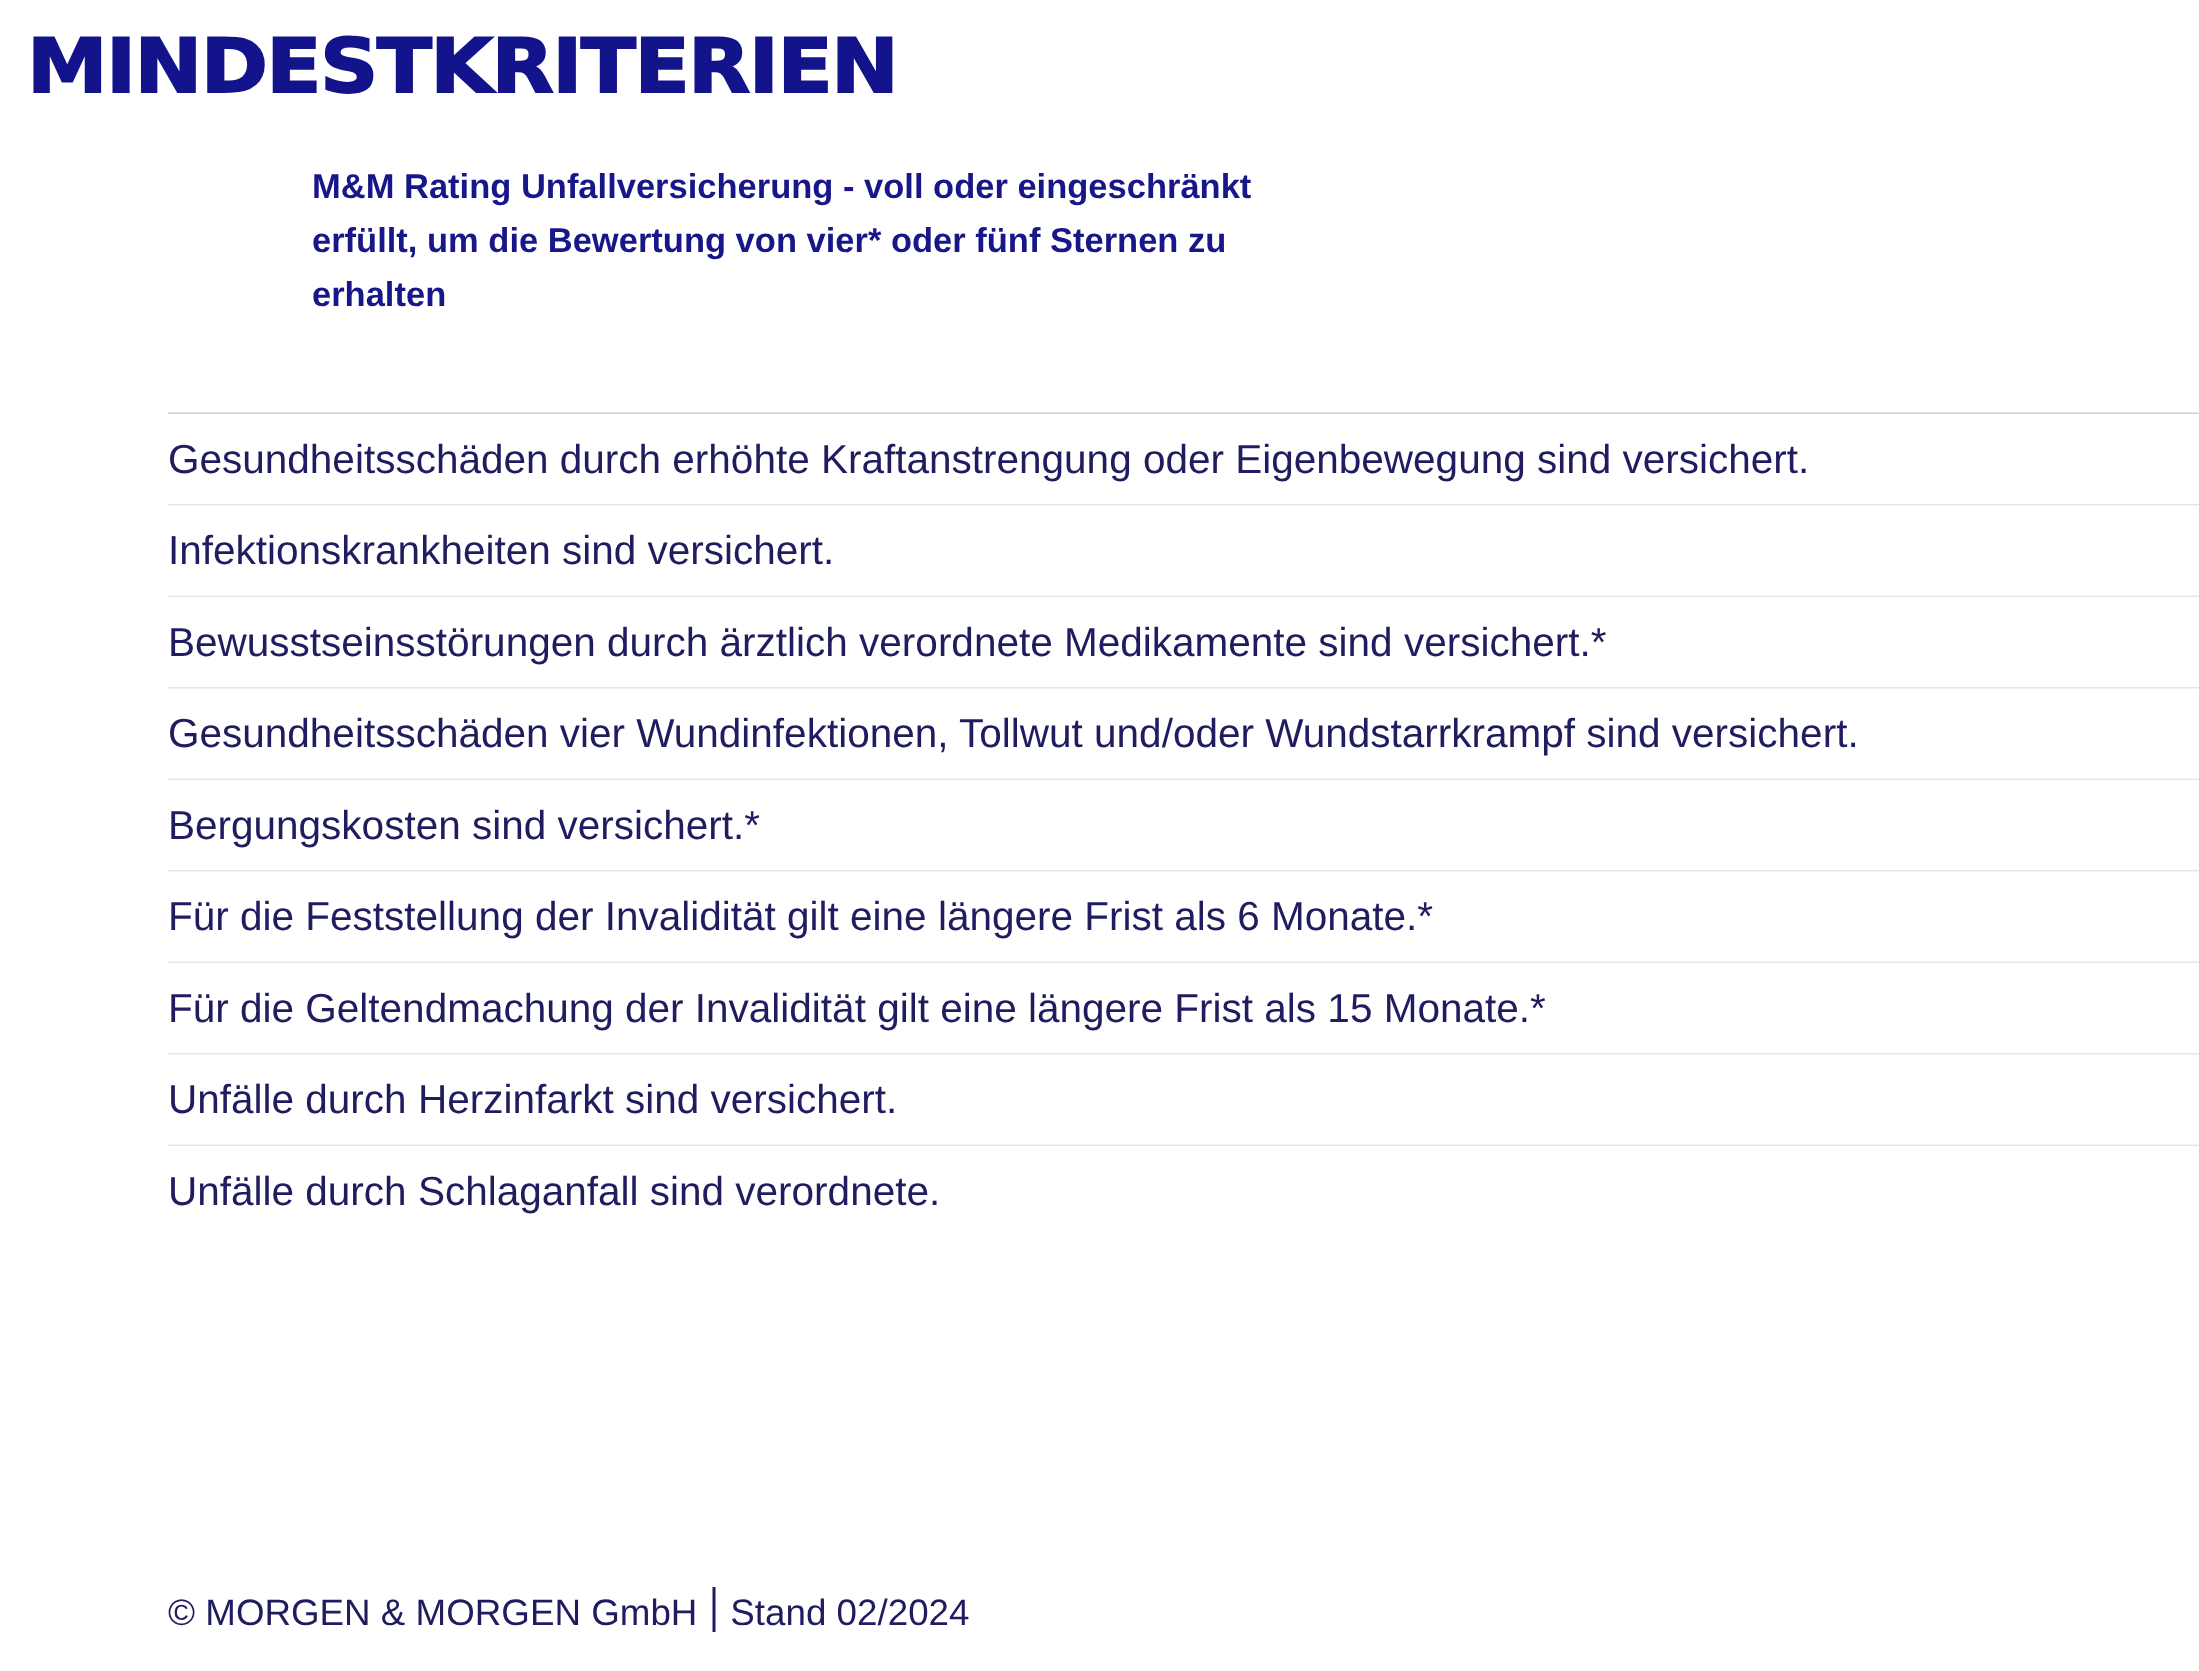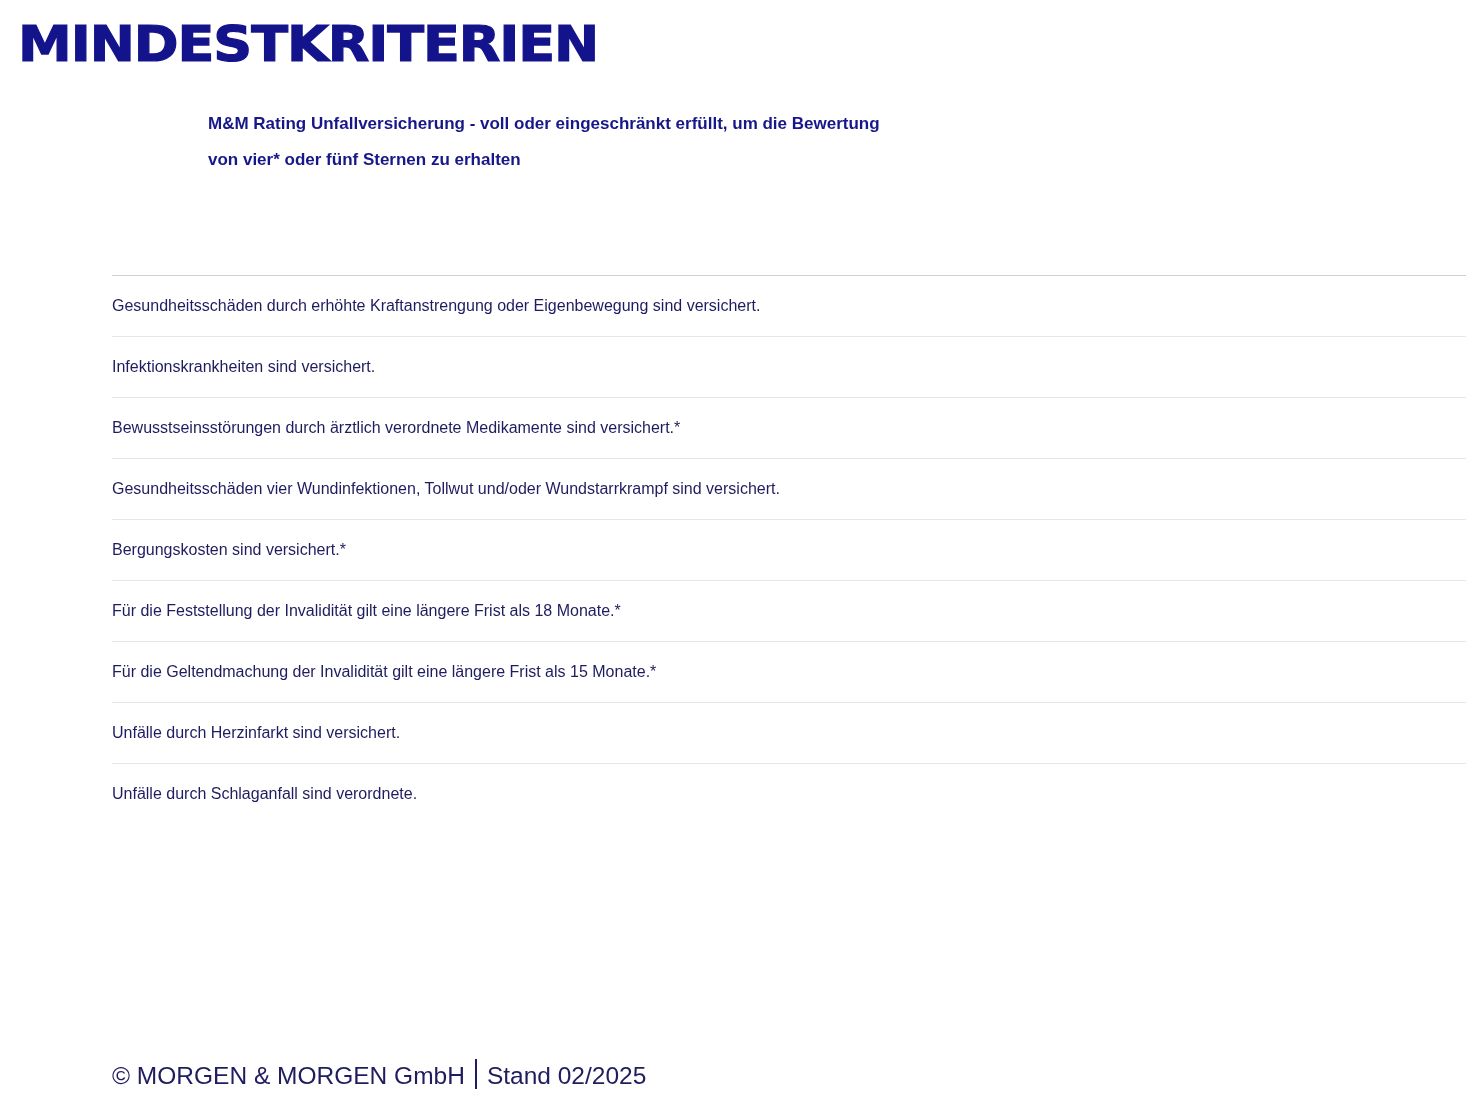--- a/index.html
+++ b/index.html
@@ -30,41 +30,41 @@
       -webkit-text-stroke: 1.2px #13138c;
     }
     .subtitle {
       position: absolute;
       left: 208px;
       top: 106px;
       width: 700px;
       margin: 0;
       font-family: "Liberation Sans", sans-serif;
       font-weight: 700;
-      font-size: 17px;
+      font-size: 23px;
       line-height: 36px;
       color: #17178a;
     }
     .criteria-list {
       position: absolute;
       left: 112px;
       top: 275px;
       right: 0;
       margin: 0;
       padding: 0;
       list-style: none;
       border-top: 1px solid #cfcfd4;
     }
     .criteria-item {
       height: 60px;
       border-bottom: 1px solid #e6e6ea;
       display: flex;
       align-items: center;
       font-family: "Liberation Sans", sans-serif;
-      font-size: 16px;
+      font-size: 27px;
       color: #1f1c5f;
       white-space: nowrap;
     }
     .criteria-item:last-child {
       border-bottom: none;
     }
     .footer {
       position: absolute;
       left: 112px;
       top: 1058px;
@@ -89,21 +89,21 @@
 <h1 class="page-title">MINDESTKRITERIEN</h1>
 
 <h2 class="subtitle">M&amp;M Rating Unfallversicherung - voll oder eingeschränkt erfüllt, um die Bewertung von vier* oder fünf Sternen zu erhalten</h2>
 
 <ul class="criteria-list">
   <li class="criteria-item">Gesundheitsschäden durch erhöhte Kraftanstrengung oder Eigenbewegung sind versichert.</li>
   <li class="criteria-item">Infektionskrankheiten sind versichert.</li>
   <li class="criteria-item">Bewusstseinsstörungen durch ärztlich verordnete Medikamente sind versichert.*</li>
   <li class="criteria-item">Gesundheitsschäden vier Wundinfektionen, Tollwut und/oder Wundstarrkrampf sind versichert.</li>
   <li class="criteria-item">Bergungskosten sind versichert.*</li>
-  <li class="criteria-item">Für die Feststellung der Invalidität gilt eine längere Frist als 18 Monate.*</li>
+  <li class="criteria-item">Für die Feststellung der Invalidität gilt eine längere Frist als 6 Monate.*</li>
   <li class="criteria-item">Für die Geltendmachung der Invalidität gilt eine längere Frist als 15 Monate.*</li>
   <li class="criteria-item">Unfälle durch Herzinfarkt sind versichert.</li>
   <li class="criteria-item">Unfälle durch Schlaganfall sind verordnete.</li>
 </ul>
 
 <div class="footer">
-  <span>© MORGEN &amp; MORGEN GmbH</span><span class="sep"></span><span>Stand 02/2025</span>
+  <span>© MORGEN &amp; MORGEN GmbH</span><span class="sep"></span><span>Stand 02/2024</span>
 </div>
 
 </body></html>

